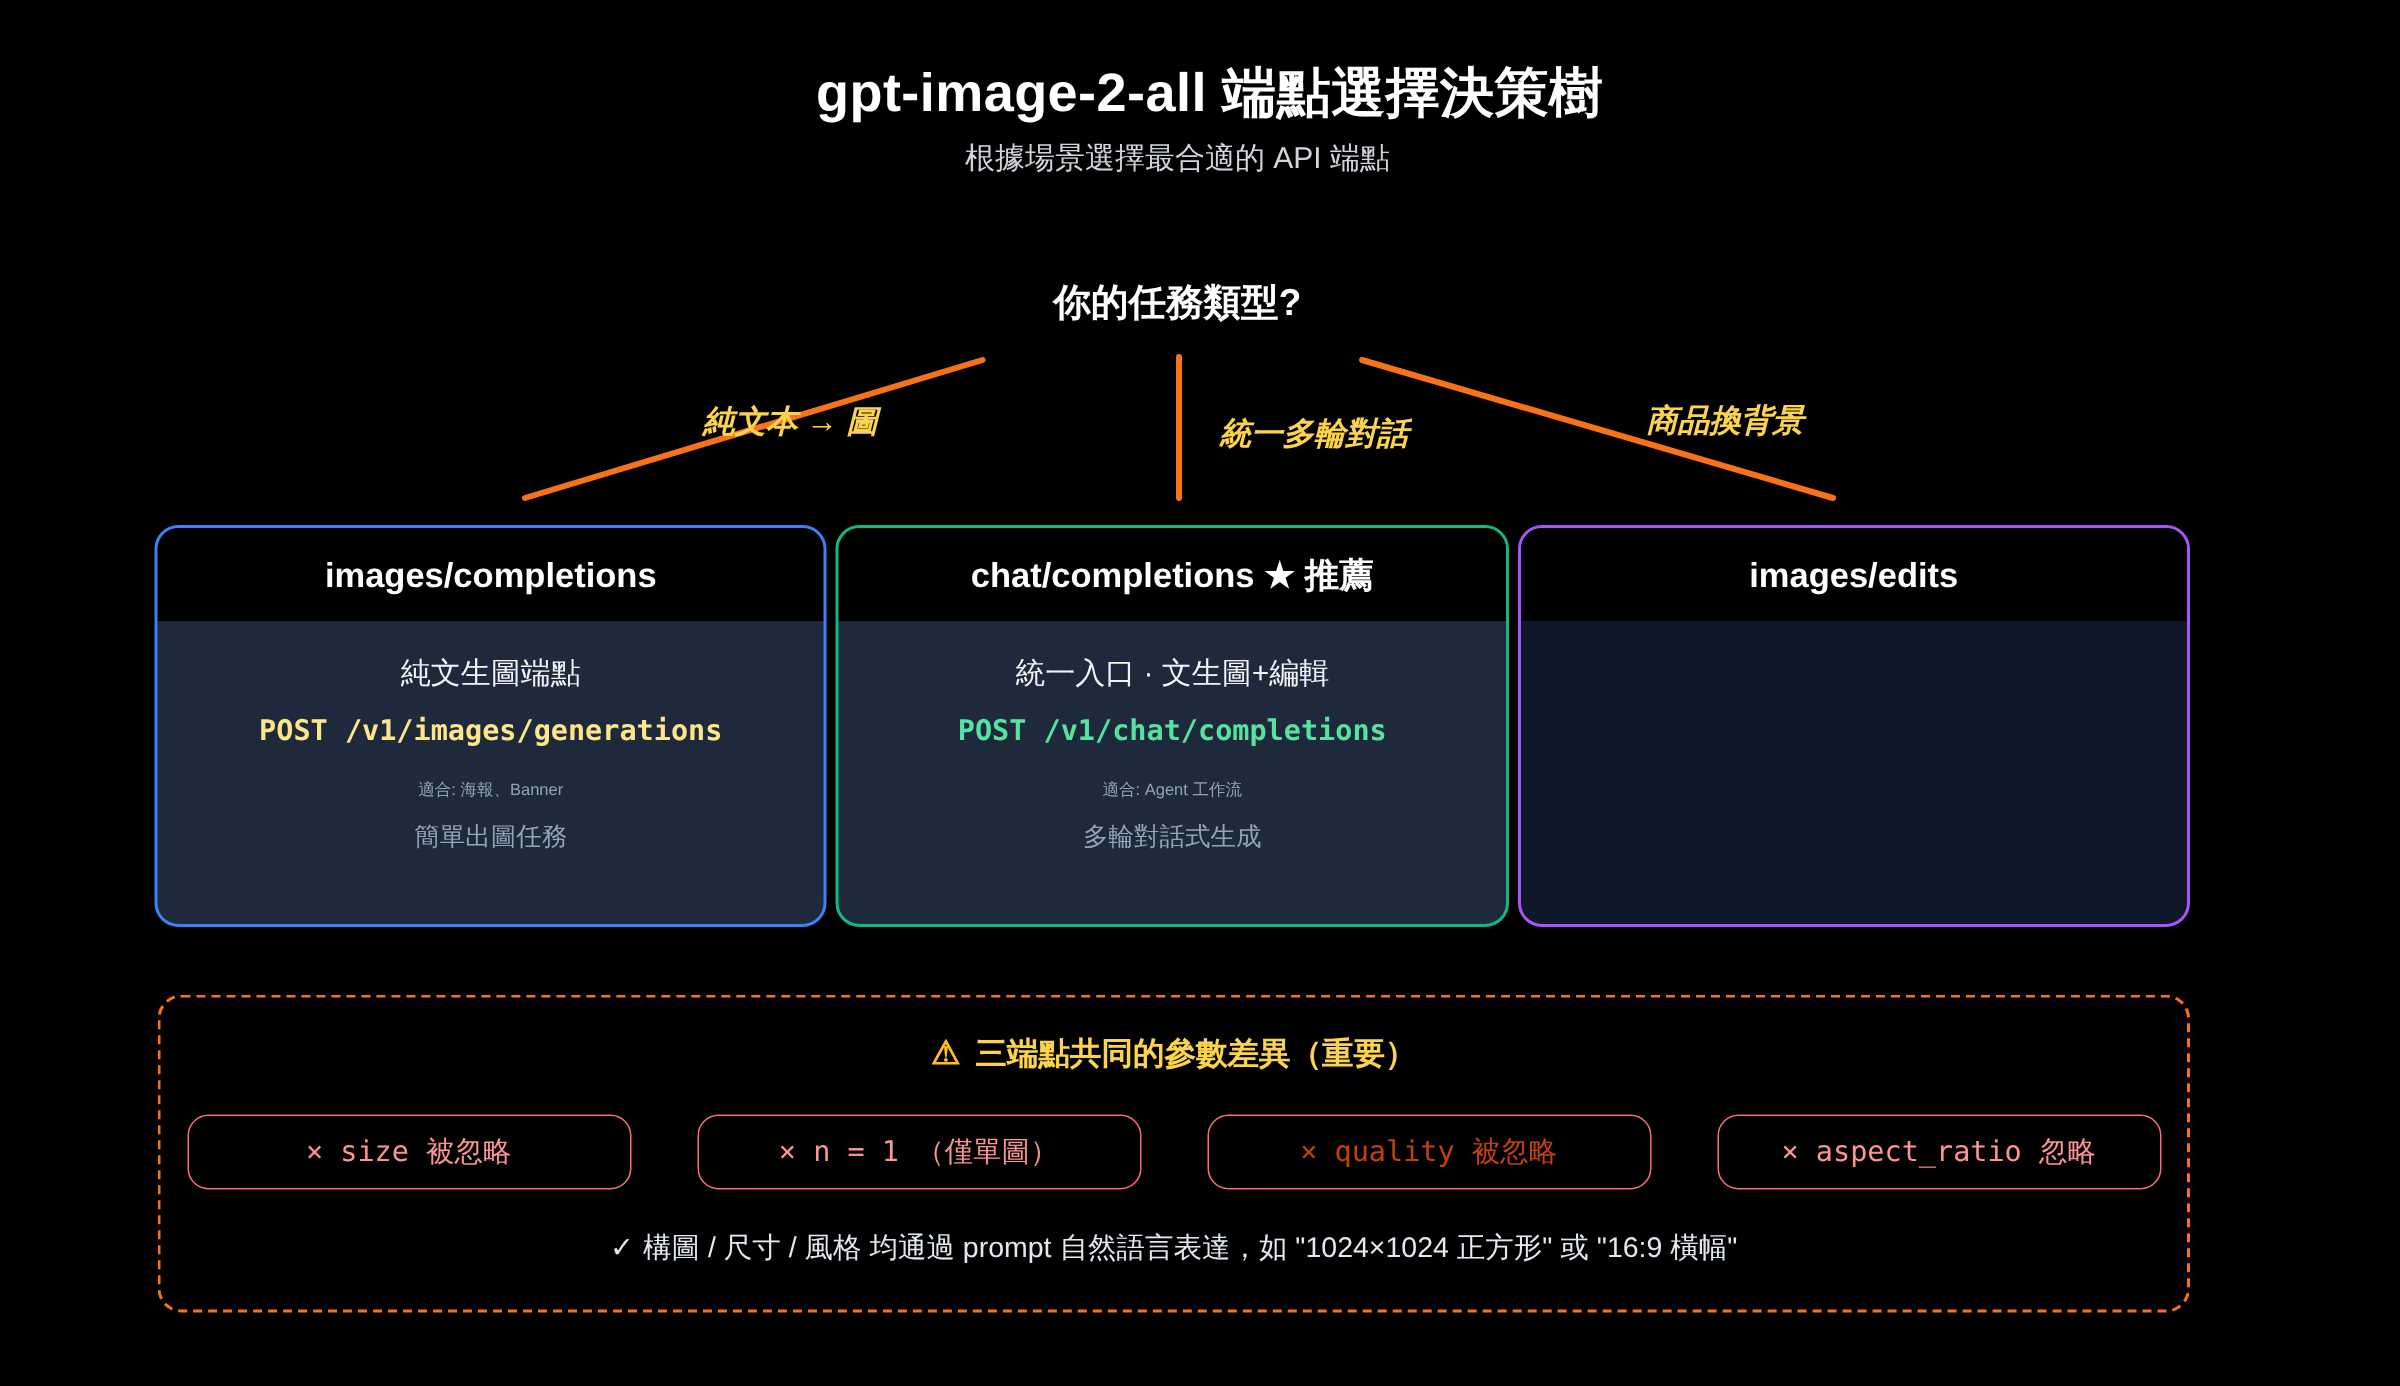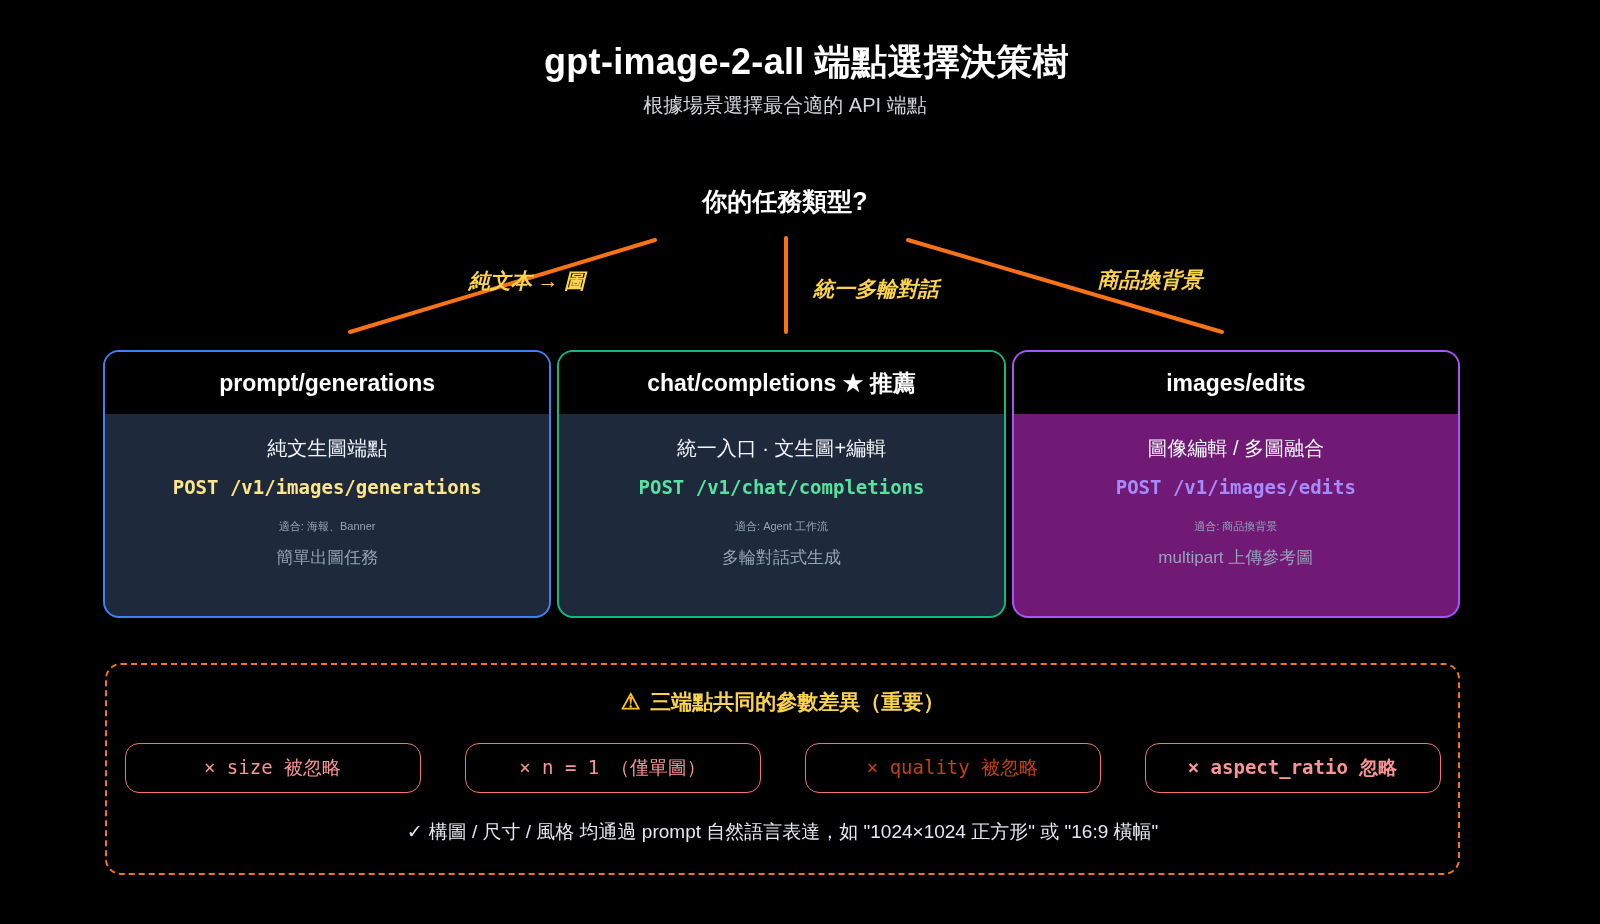--- a/index.html
+++ b/index.html
@@ -83,21 +83,21 @@
 </svg>
 
 <div class="branch-label branch-label-1" style="color: rgb(252, 211, 77);">純文本 → 圖</div>
 <div class="branch-label branch-label-2" style="color: rgb(252, 211, 77);">統一多輪對話</div>
 <div class="branch-label branch-label-3" style="color: rgb(252, 211, 77);">商品換背景</div>
 
 <div class="cards">
 
   <div class="card" style="border-color: rgb(59, 130, 246); background-color: rgb(30, 41, 59);">
     <div class="card-header">
-      <div class="card-title">prompt/generations</div>
+      <div class="card-title">images/completions</div>
     </div>
     <div class="card-body">
       <div class="card-summary">純文生圖端點</div>
       <div class="card-endpoint" style="color: rgb(253, 230, 138);">POST /v1/images/generations</div>
       <div class="card-usecase">適合: 海報、Banner</div>
       <div class="card-detail">簡單出圖任務</div>
     </div>
   </div>
 
   <div class="card" style="border-color: rgb(16, 185, 129); background-color: rgb(30, 41, 59);">
@@ -105,40 +105,34 @@
       <div class="card-title">chat/completions ★ 推薦</div>
     </div>
     <div class="card-body">
       <div class="card-summary">統一入口 · 文生圖+編輯</div>
       <div class="card-endpoint" style="color: rgb(86, 227, 159);">POST /v1/chat/completions</div>
       <div class="card-usecase">適合: Agent 工作流</div>
       <div class="card-detail">多輪對話式生成</div>
     </div>
   </div>
 
-  <div class="card" style="border-color: rgb(168, 85, 247); background-color: #701a75;">
+  <div class="card" style="border-color: rgb(168, 85, 247); background-color: #0f172a;">
     <div class="card-header">
       <div class="card-title">images/edits</div>
-    </div>
-    <div class="card-body">
-      <div class="card-summary">圖像編輯 / 多圖融合</div>
-      <div class="card-endpoint" style="color: rgb(167, 139, 250);">POST /v1/images/edits</div>
-      <div class="card-usecase">適合: 商品換背景</div>
-      <div class="card-detail">multipart 上傳參考圖</div>
     </div>
   </div>
 
 </div>
 
 <div class="panel" style="border-color: rgb(249, 115, 22);">
   <div class="panel-title" style="color: rgb(252, 211, 77);">
     <span class="warn-icon" style="color: rgb(251, 191, 36);">⚠</span><span>三端點共同的參數差異（重要）</span>
   </div>
   <div class="pills">
     <div class="pill" style="border-color: rgb(248, 113, 113); color: rgb(251, 148, 148);">× size 被忽略</div>
     <div class="pill" style="border-color: rgb(248, 113, 113); color: rgb(251, 148, 148);">× n = 1 （僅單圖）</div>
     <div class="pill" style="border-color: rgb(248, 113, 113); color: #c2410c;">× quality 被忽略</div>
-    <div class="pill" style="border-color: rgb(248, 113, 113); color: rgb(251, 148, 148); font-weight: bold;">× aspect_ratio 忽略</div>
+    <div class="pill" style="border-color: rgb(248, 113, 113); color: rgb(251, 148, 148);">× aspect_ratio 忽略</div>
   </div>
   <div class="panel-footer">
     <span class="check-icon">✓</span><span>構圖 / 尺寸 / 風格 均通過 prompt 自然語言表達，如 "1024×1024 正方形" 或 "16:9 橫幅"</span>
   </div>
 </div>
 
 </body></html>

